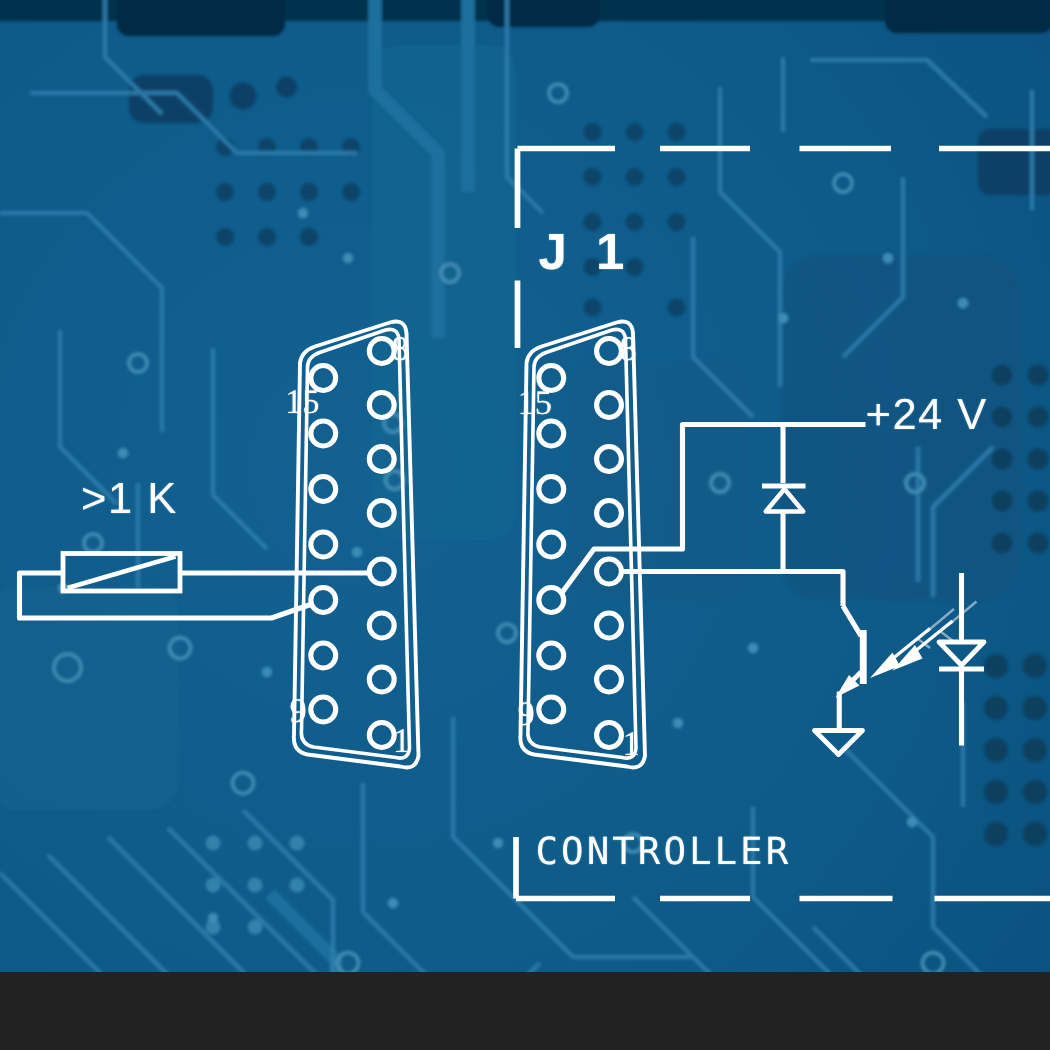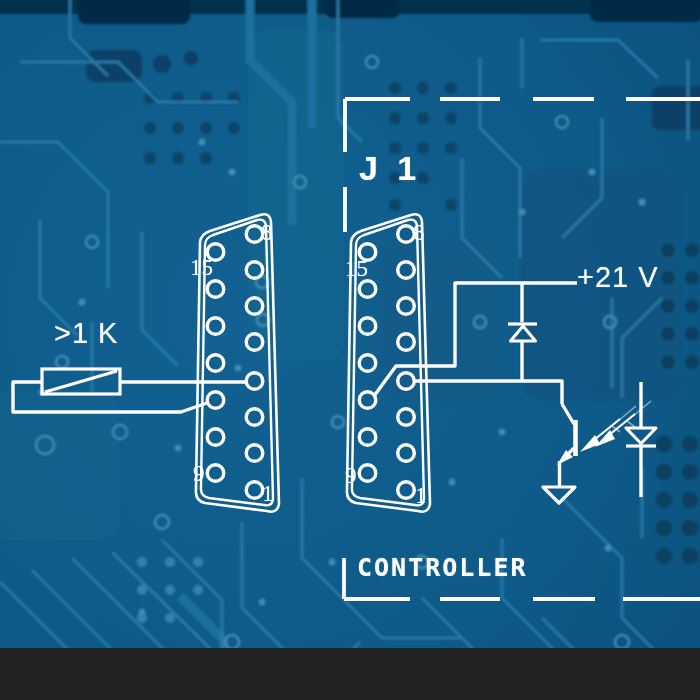--- a/index.html
+++ b/index.html
@@ -8,21 +8,21 @@
     font-family:"Liberation Sans",sans-serif;
   }
   .stage svg{position:absolute;left:0;top:0;width:700px;height:700px;display:block;}
   .label{
     position:absolute;color:#ffffff;white-space:nowrap;line-height:1;
     text-shadow:0 0 1px rgba(255,255,255,.55);
   }
   .lbl-j1{left:359px;top:151px;font-size:34px;font-weight:700;letter-spacing:5px;}
   .lbl-24v{left:577px;top:263px;font-size:29px;letter-spacing:1px;}
   .lbl-res{left:30px;top:319px;font-size:29px;letter-spacing:1px;margin-left:24px;}
-  .lbl-ctrl{left:357px;top:555px;font-size:25px;letter-spacing:2px;font-family:"DejaVu Sans Mono",monospace;font-weight:bold;}
+  .lbl-ctrl{left:357px;top:555px;font-size:25px;letter-spacing:2px;font-family:"DejaVu Sans Mono",monospace;}
   .pin{font-family:"Liberation Serif",serif;font-size:23px;}
   .pL8 {left:261px;top:221px;}
   .pL15{left:190px;top:256px;}
   .pL9 {left:193px;top:462px;}
   .pL1 {left:262px;top:482px;}
   .pR8 {left:413px;top:221px;}
   .pR15{left:345px;top:257px;}
   .pR9 {left:345px;top:464px;}
   .pR1 {left:415px;top:484px;}
 </style>
@@ -292,21 +292,21 @@
       <g>
         <path stroke-width="3.4" d="M641 382 V427"></path>
         <path stroke-width="3.2" stroke-linejoin="round" d="M626 428 L656 428 L641 443.5 Z"></path>
         <path stroke-width="3.2" d="M626 446 H656"></path>
         <path stroke-width="3.4" d="M641 447 V497"></path>
       </g>
     </g>
   </svg>
 
   <div class="label lbl-j1">J 1</div>
-  <div class="label lbl-24v">+21 V</div>
+  <div class="label lbl-24v">+24 V</div>
   <div class="label lbl-res">&gt;1 K</div>
   <div class="label lbl-ctrl">CONTROLLER</div>
 
   <div class="label pin pL8">8</div>
   <div class="label pin pL15">15</div>
   <div class="label pin pL9">9</div>
   <div class="label pin pL1">1</div>
   <div class="label pin pR8">8</div>
   <div class="label pin pR15">15</div>
   <div class="label pin pR9">9</div>

